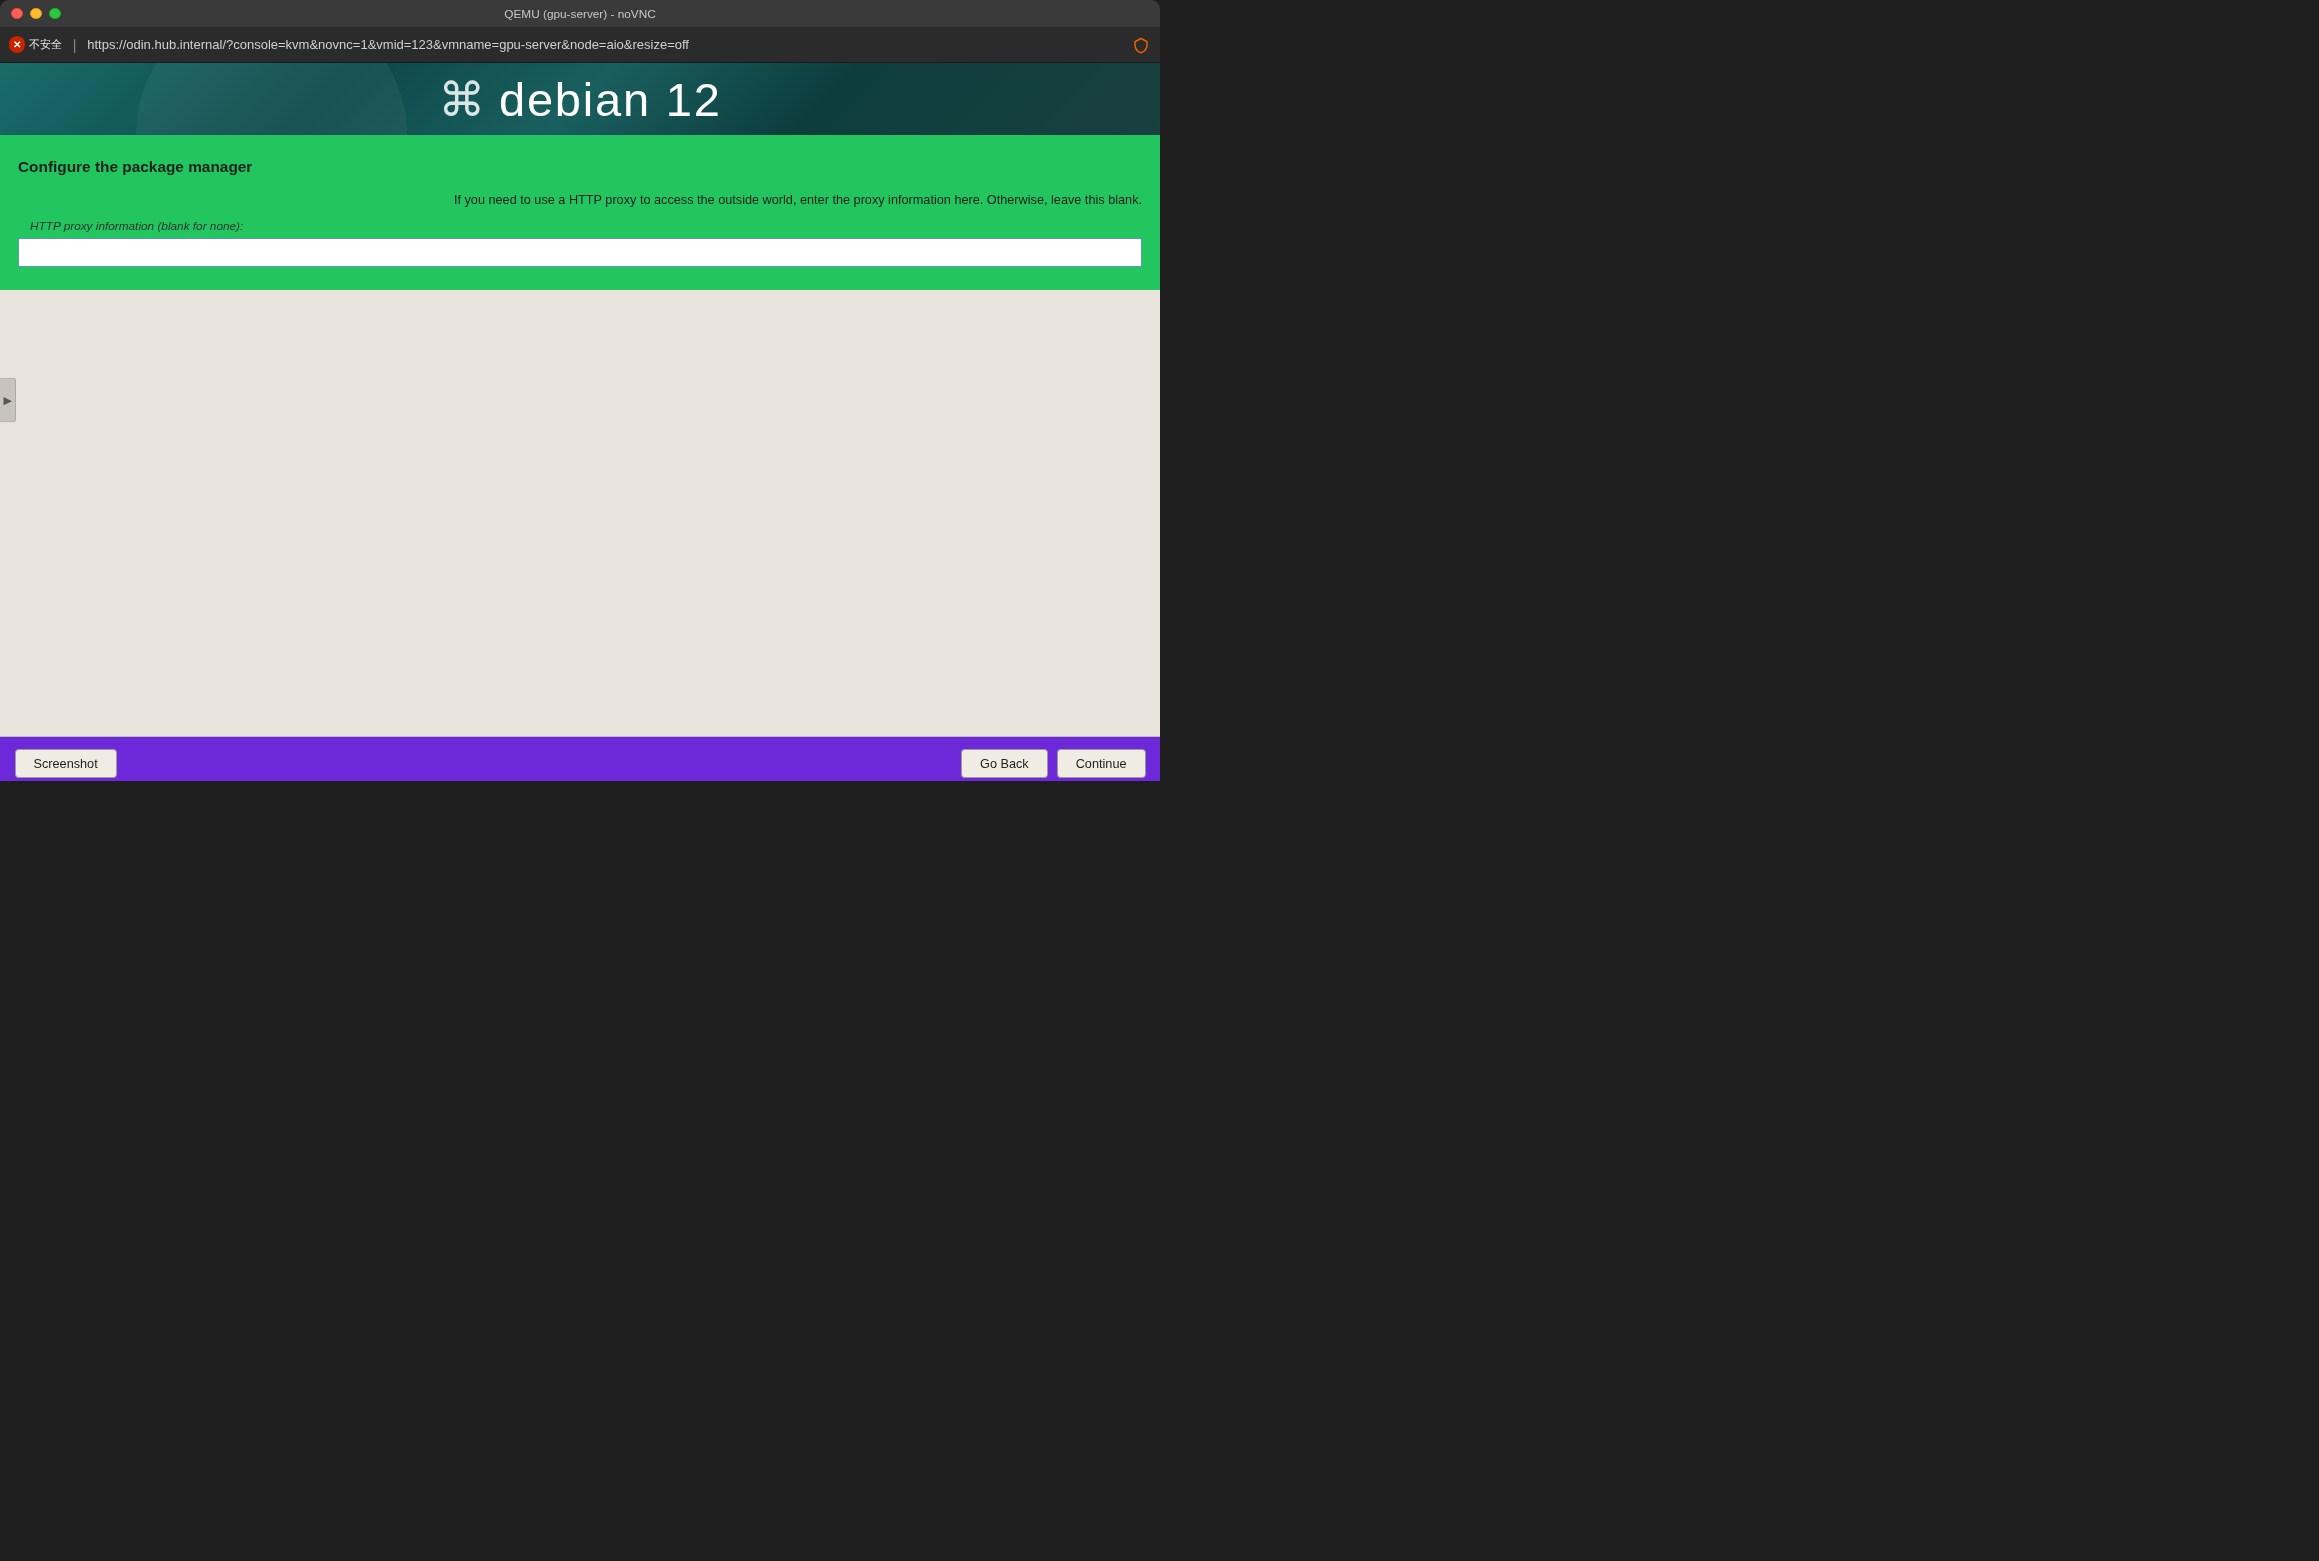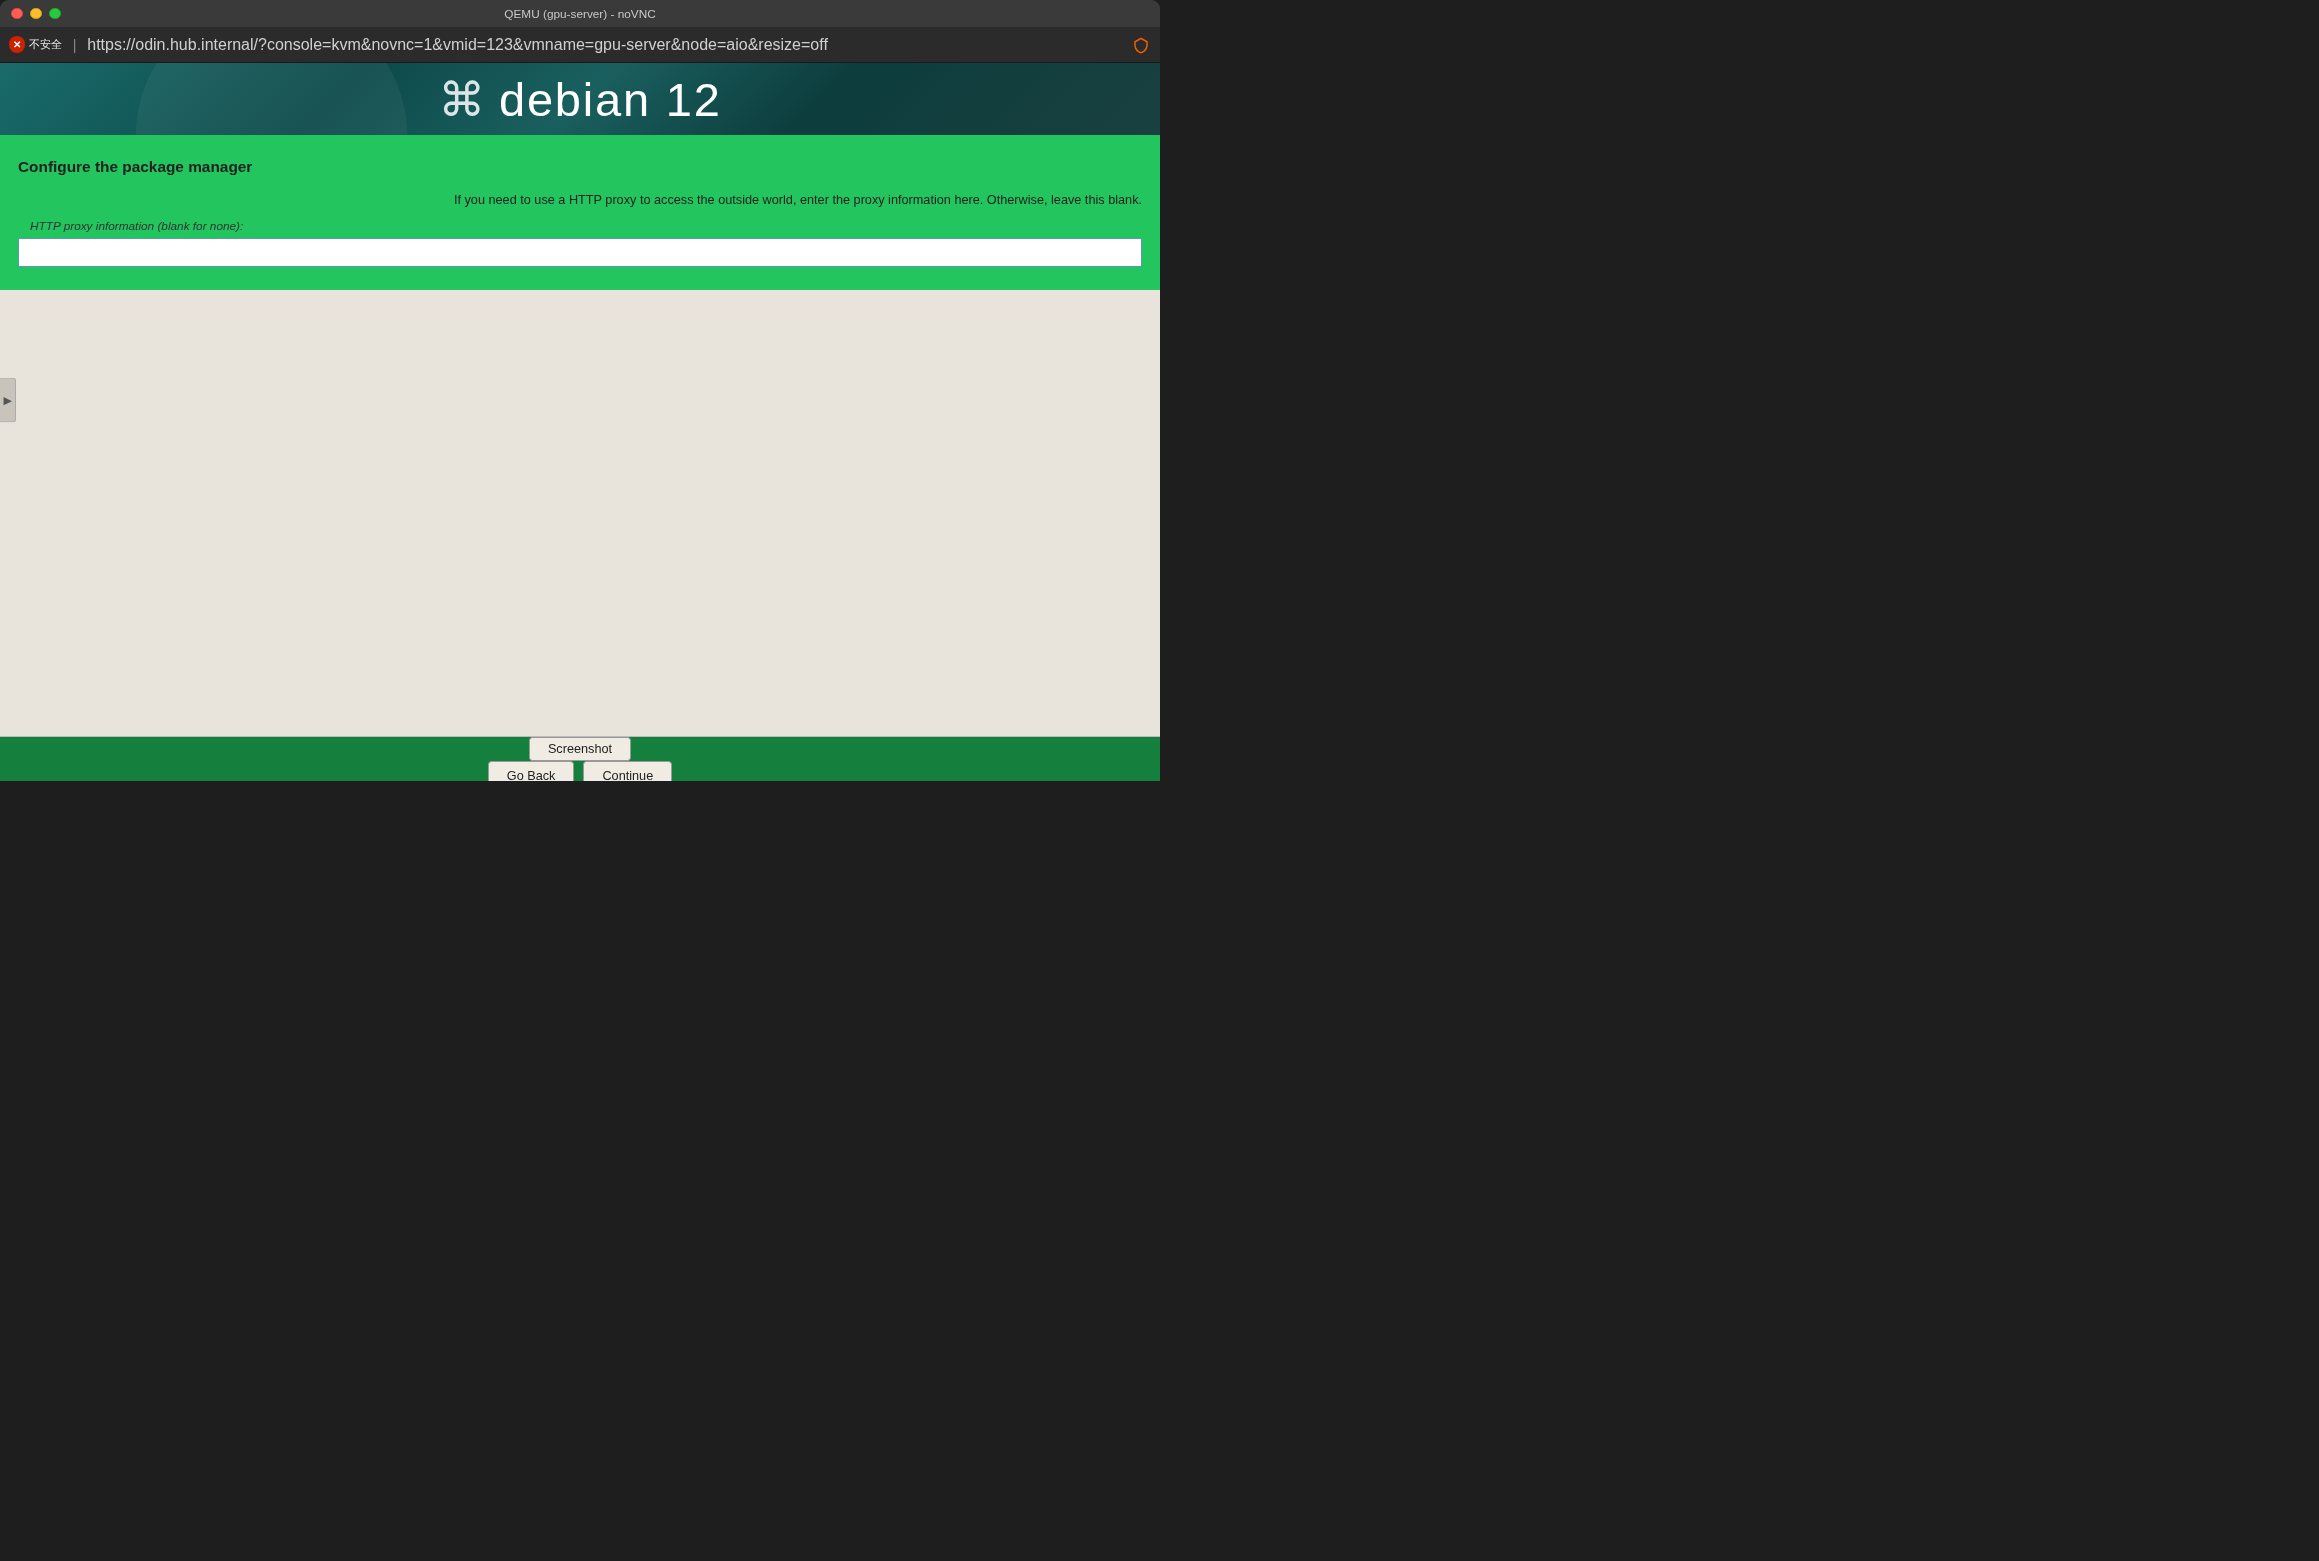--- a/index.html
+++ b/index.html
@@ -86,21 +86,21 @@
       font-weight: bold;
     }
 
     .divider-pipe {
       color: #888;
       margin: 0 3.6px;
     }
 
     .address-url {
       color: #d0d0d0;
-      font-size: 16px;
+      font-size: 13px;
       flex: 1;
     }
 
     .brave-icon {
       width: 20px;
       height: 20px;
       color: #f06000;
       font-size: 16.3px;
       display: flex;
       align-items: center;
@@ -217,27 +217,26 @@
     }
 
     .side-handle-arrow {
       color: #555;
       font-size: 11px;
     }
 
     
     .bottom-bar {
       height: 54px;
-      background: #15803d;
+      background: #6d28d9;
       border-top: 0.9px solid #bbb;
       display: flex;
       align-items: center;
       justify-content: space-between;
       padding: 0 14.5px;
-      flex-direction: column;
     }
 
     .bottom-button {
       height: 29px;
       padding: 0 18px;
       background: #f0ece4;
       border: 0.9px solid #999;
       border-radius: 3.6px;
       font-size: 12.7px;
       cursor: pointer;

